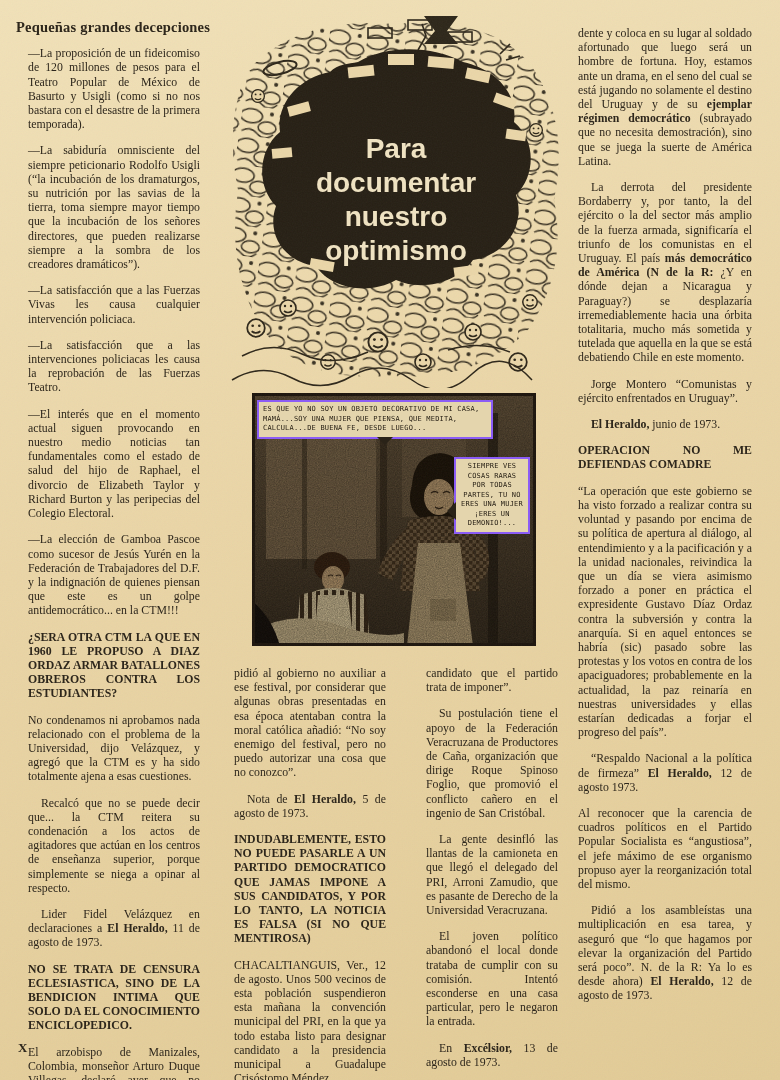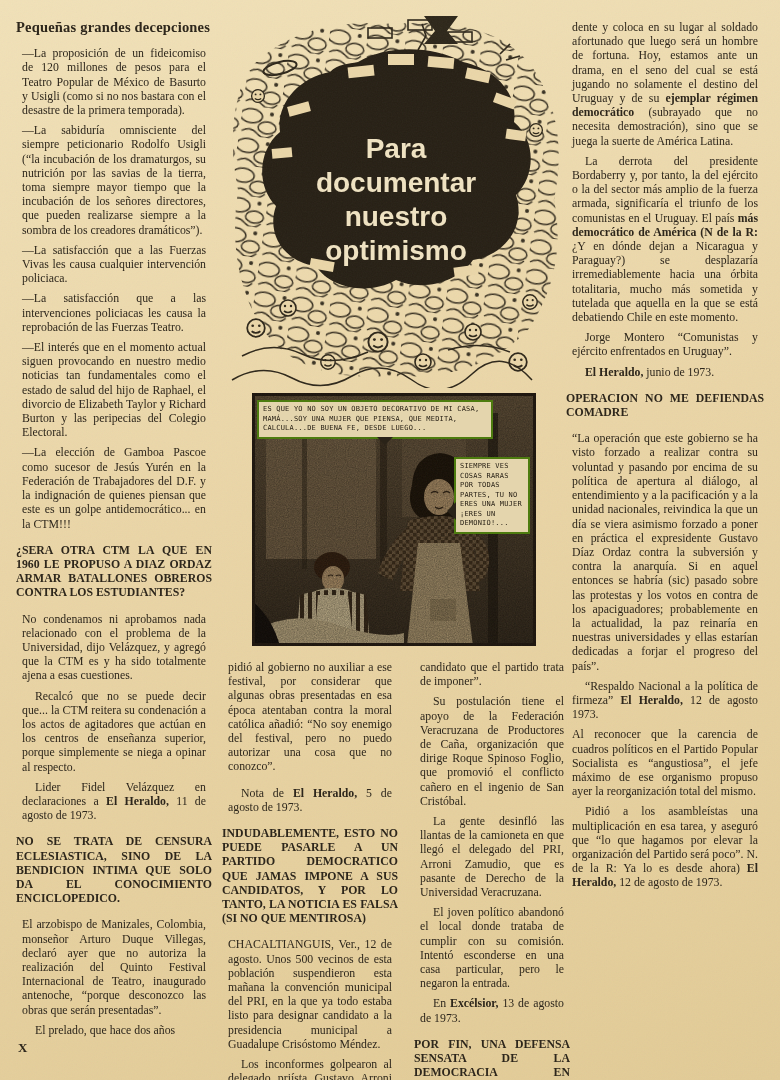--- a/index.html
+++ b/index.html
@@ -5,44 +5,44 @@
   html,body{margin:0;padding:0;}
   body{
     width:780px;height:1080px;overflow:hidden;
     font-family:"Liberation Serif","DejaVu Serif",serif;
     background:linear-gradient(165deg,#f1e1b8 0%,#ead5a6 45%,#e2cb96 100%);
     color:#2a2318;
   }
   #page{position:relative;width:780px;height:1080px;overflow:hidden;}
 
   .textcol{font-size:11.8px;line-height:14.2px;text-align:justify;}
-  .para{margin:6px;}
+  .para{margin:12px;}
   .para.indent{text-indent:13px;}
   .para.dash{text-indent:0;}
-  .para.caps{font-weight:bold;margin:12px 0;text-align:justify;}
+  .para.caps{font-weight:bold;margin:12px 12px;text-align:justify;}
   .para.gap{margin-top:12px;}
 
   #col1{position:absolute;left:16px;top:20px;width:196px;}
   #col1-heading{font-weight:bold;font-size:14.5px;margin:0 0 12px 0;letter-spacing:.2px;}
 
   #center{position:absolute;left:218px;top:10px;width:352px;}
   #illustration{position:relative;width:352px;height:378px;}
   #illustration svg{display:block;}
 
   #photo{position:relative;margin:5px 0 0 34px;width:284px;height:253px;}
   #photo svg{position:absolute;left:0;top:0;}
   .bubble{
-    position:absolute;background:#e4d5ad;border:2px solid #4d7c0f;
+    position:absolute;background:#e4d5ad;border:2px solid #8b5cf6;
     font-family:"DejaVu Sans Mono",monospace;font-size:7px;line-height:9.5px;
     color:#231c12;padding:3px 4px;letter-spacing:.2px;z-index:3;
   }
   #bubble-top{left:5px;top:7px;width:224px;}
   #bubble-top::after{content:"";position:absolute;left:118px;top:100%;
     border:8px solid transparent;border-top-color:#2a2318;border-bottom-width:0;}
-  #bubble-side{right:6px;top:64px;width:64px;}
+  #bubble-side{right:6px;top:64px;width:64px;text-align:center;}
   #bubble-side::after{content:"";position:absolute;left:-9px;bottom:12px;
     border:9px solid transparent;border-right-color:#2a2318;border-left-width:0;}
 
   #center-cols{display:flex;gap:16px;margin-top:8px;margin-left:4px;}
   #col2{width:176px;}
   #col3{width:156px;}
 
   #col4{position:absolute;left:566px;top:14px;width:198px;}
 
   #page-marker{position:absolute;left:18px;top:1040px;font-weight:bold;font-size:13px;}

